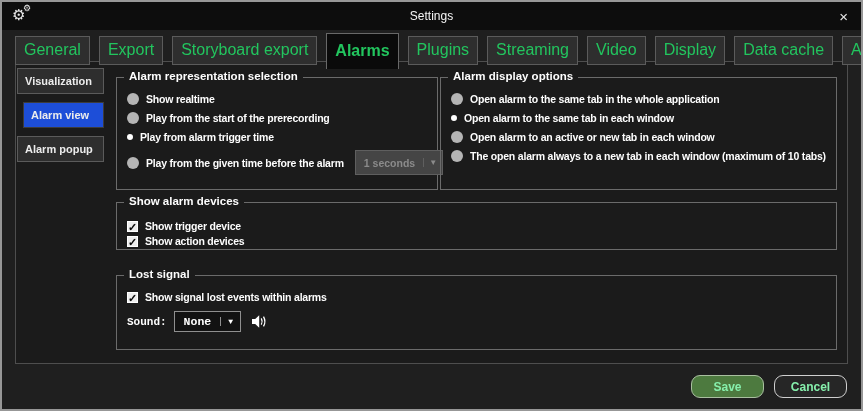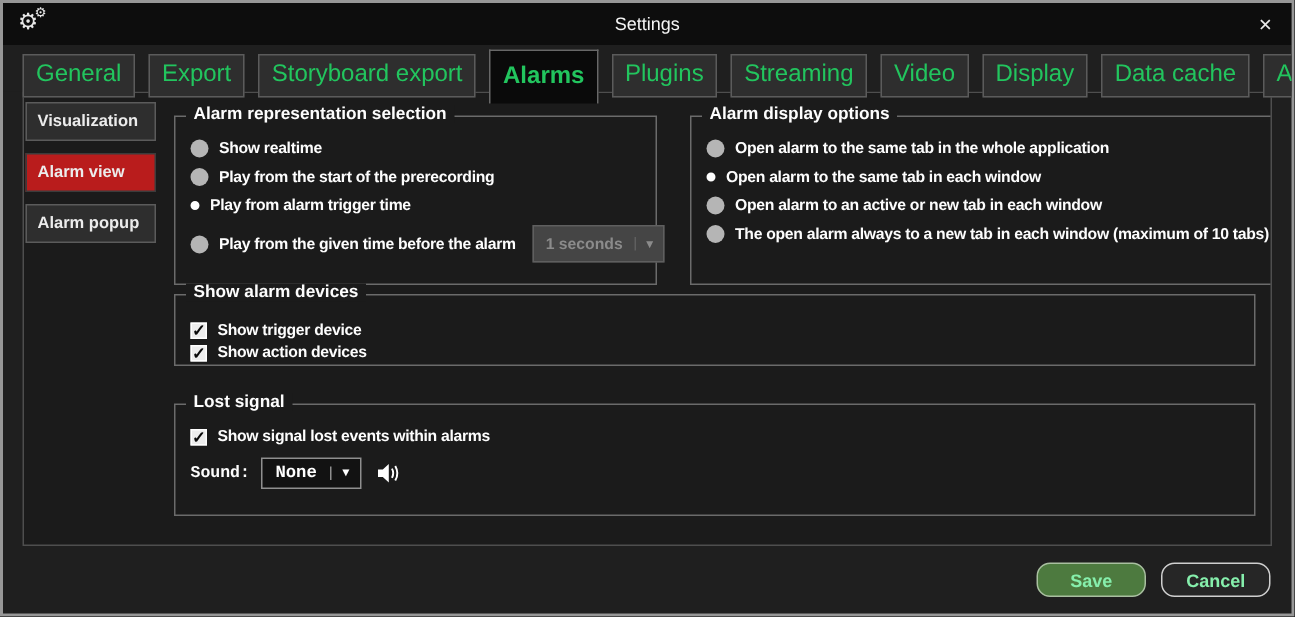--- a/index.html
+++ b/index.html
@@ -74,26 +74,27 @@
   .side { flex:none; width:88px; padding:6px 0 0 1px; }
   .side-tab {
     margin-bottom:8px;
     padding:6px 4px 6px 7px;
     background:#2e2e2e;
     border:1px solid #5b5b5b;
     font-size:11px; font-weight:bold; color:#ececec;
     white-space:nowrap;
   }
   .side-tab.on {
-    background:#b91c1c;
+    background:#1d4ed8;
     border-color:#3c3c3c;
+    margin-left:6px;
   }
 
   .main { flex:1; padding:15px 10px 8px 12px; overflow:hidden; }
-  .row1 { display:flex; gap:22px; margin-bottom:6px; }
+  .row1 { display:flex; gap:2px; margin-bottom:12px; }
 
   .groupbox {
     border:1px solid #6b6b6b;
     position:relative;
     padding:15px 10px 8px 10px;
   }
   .gb-title {
     position:absolute; top:-8px; left:7px;
     background:#1b1b1b;
     padding:0 5px;

